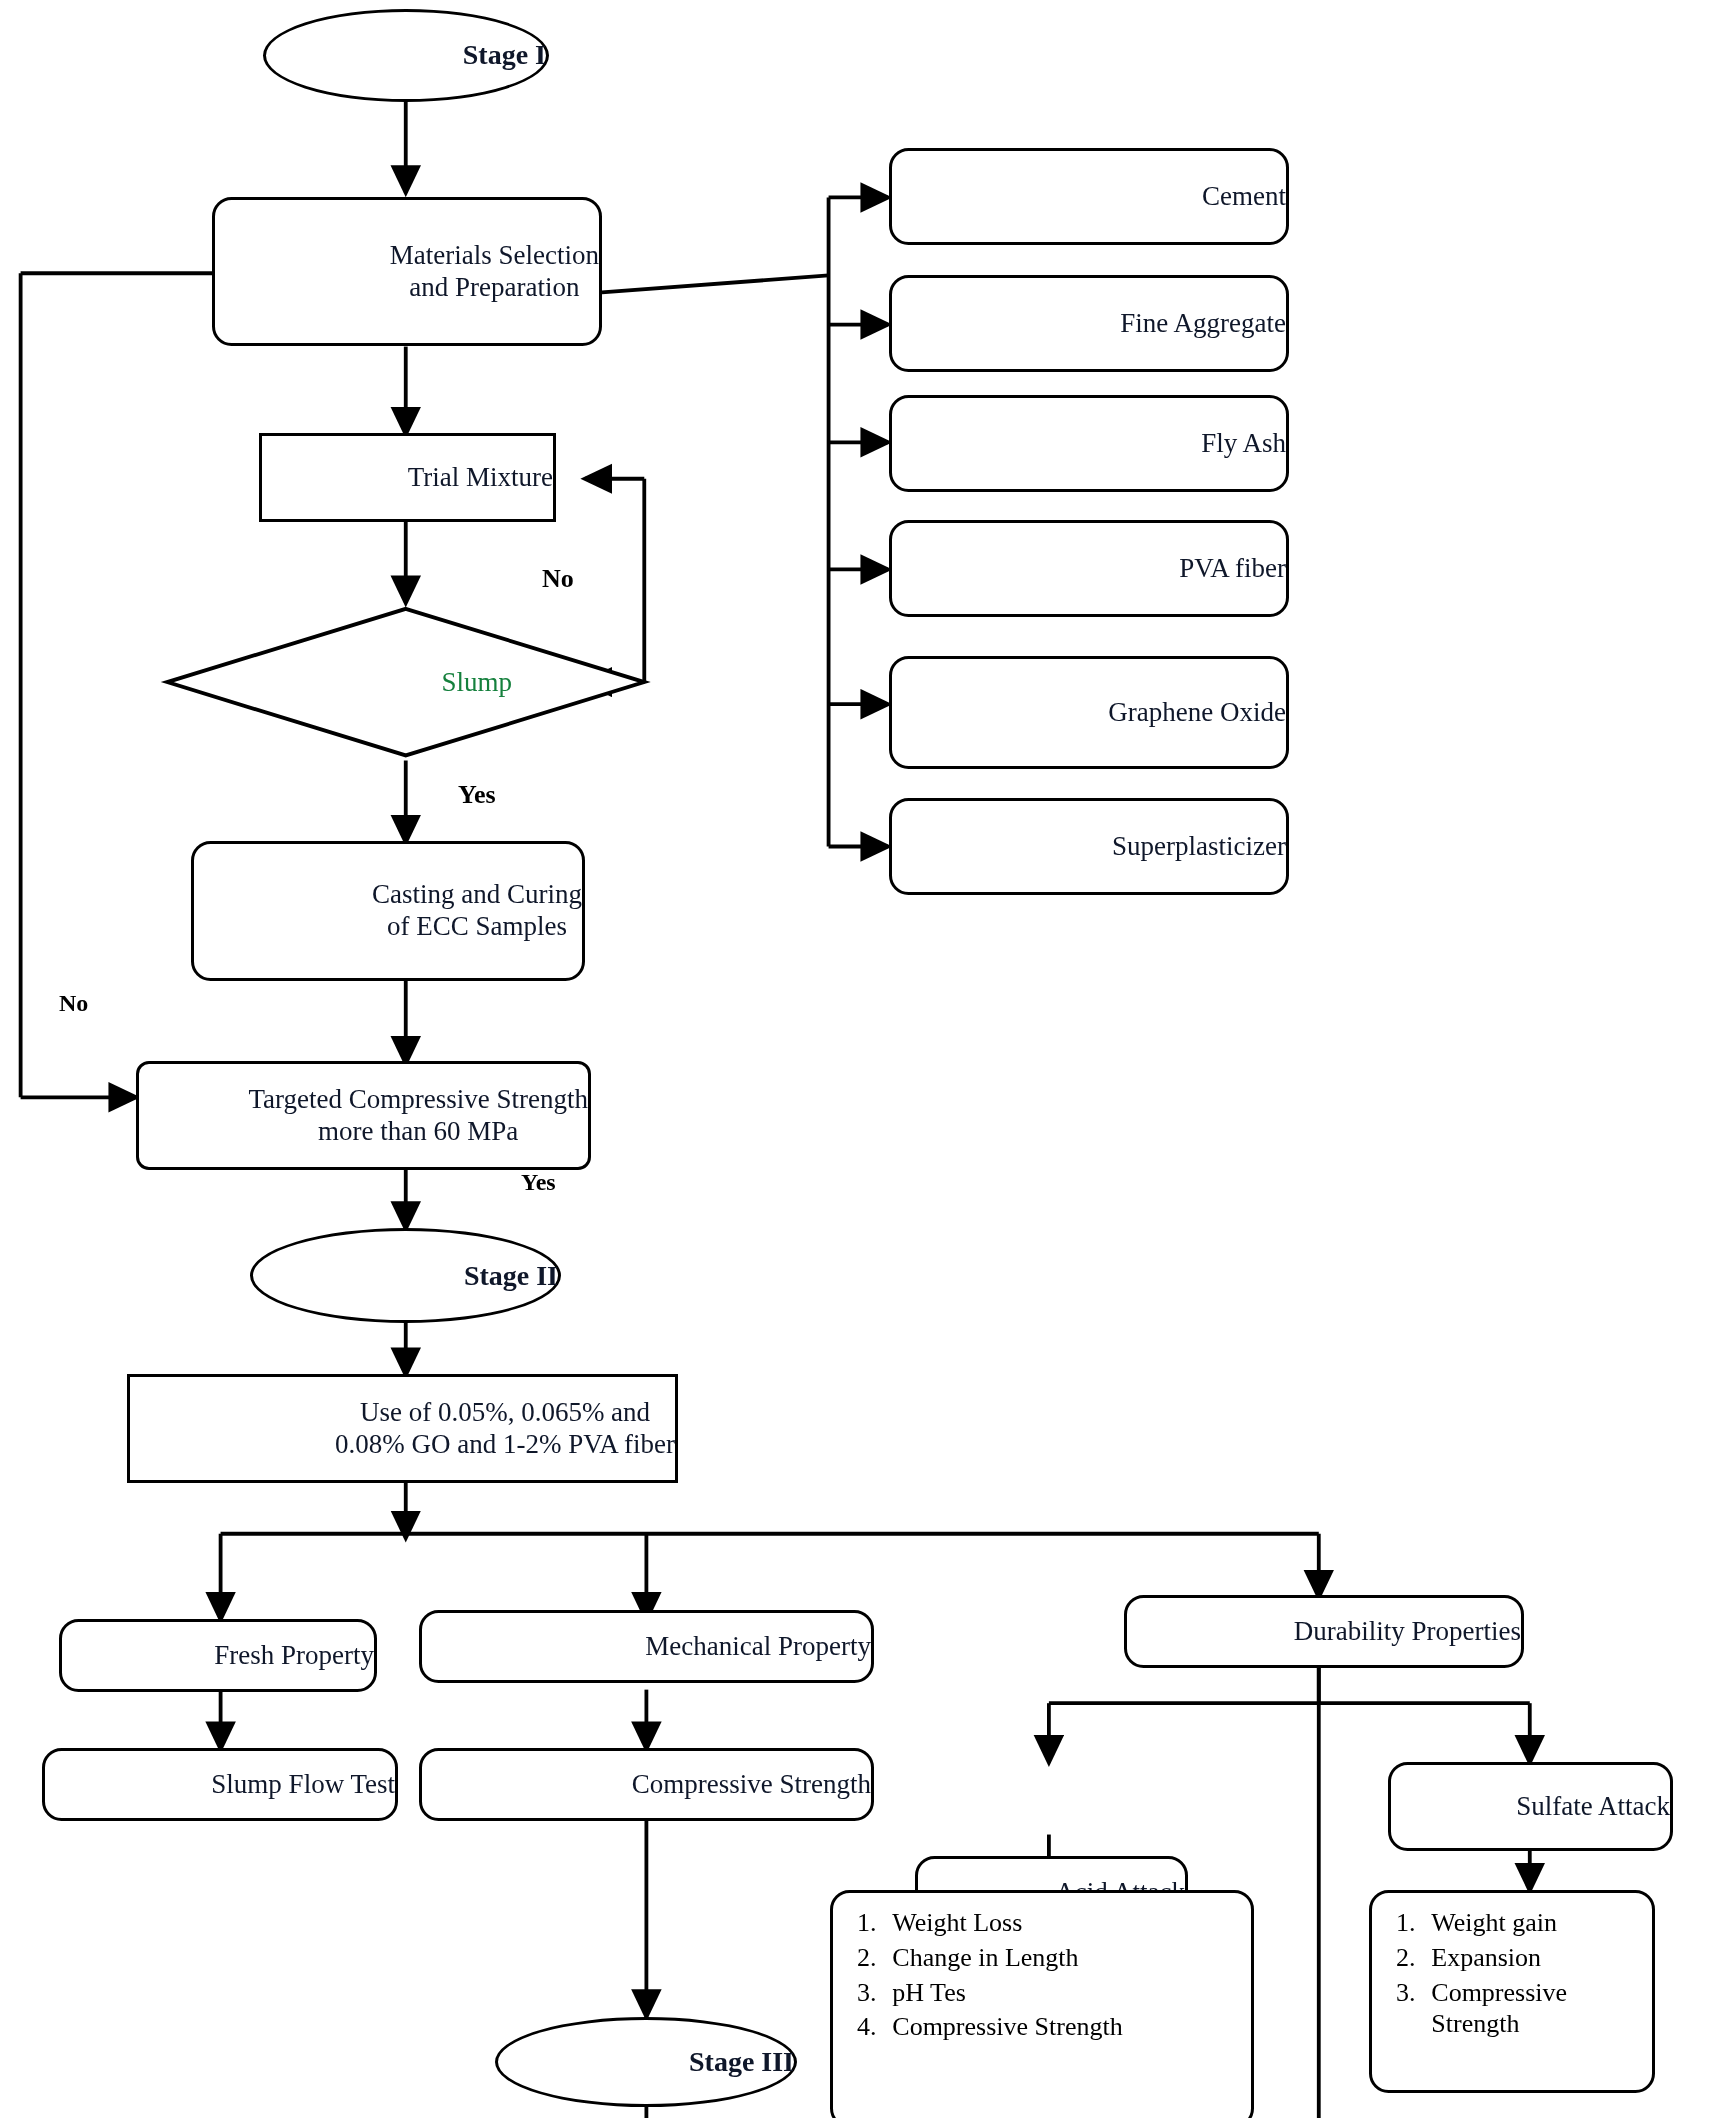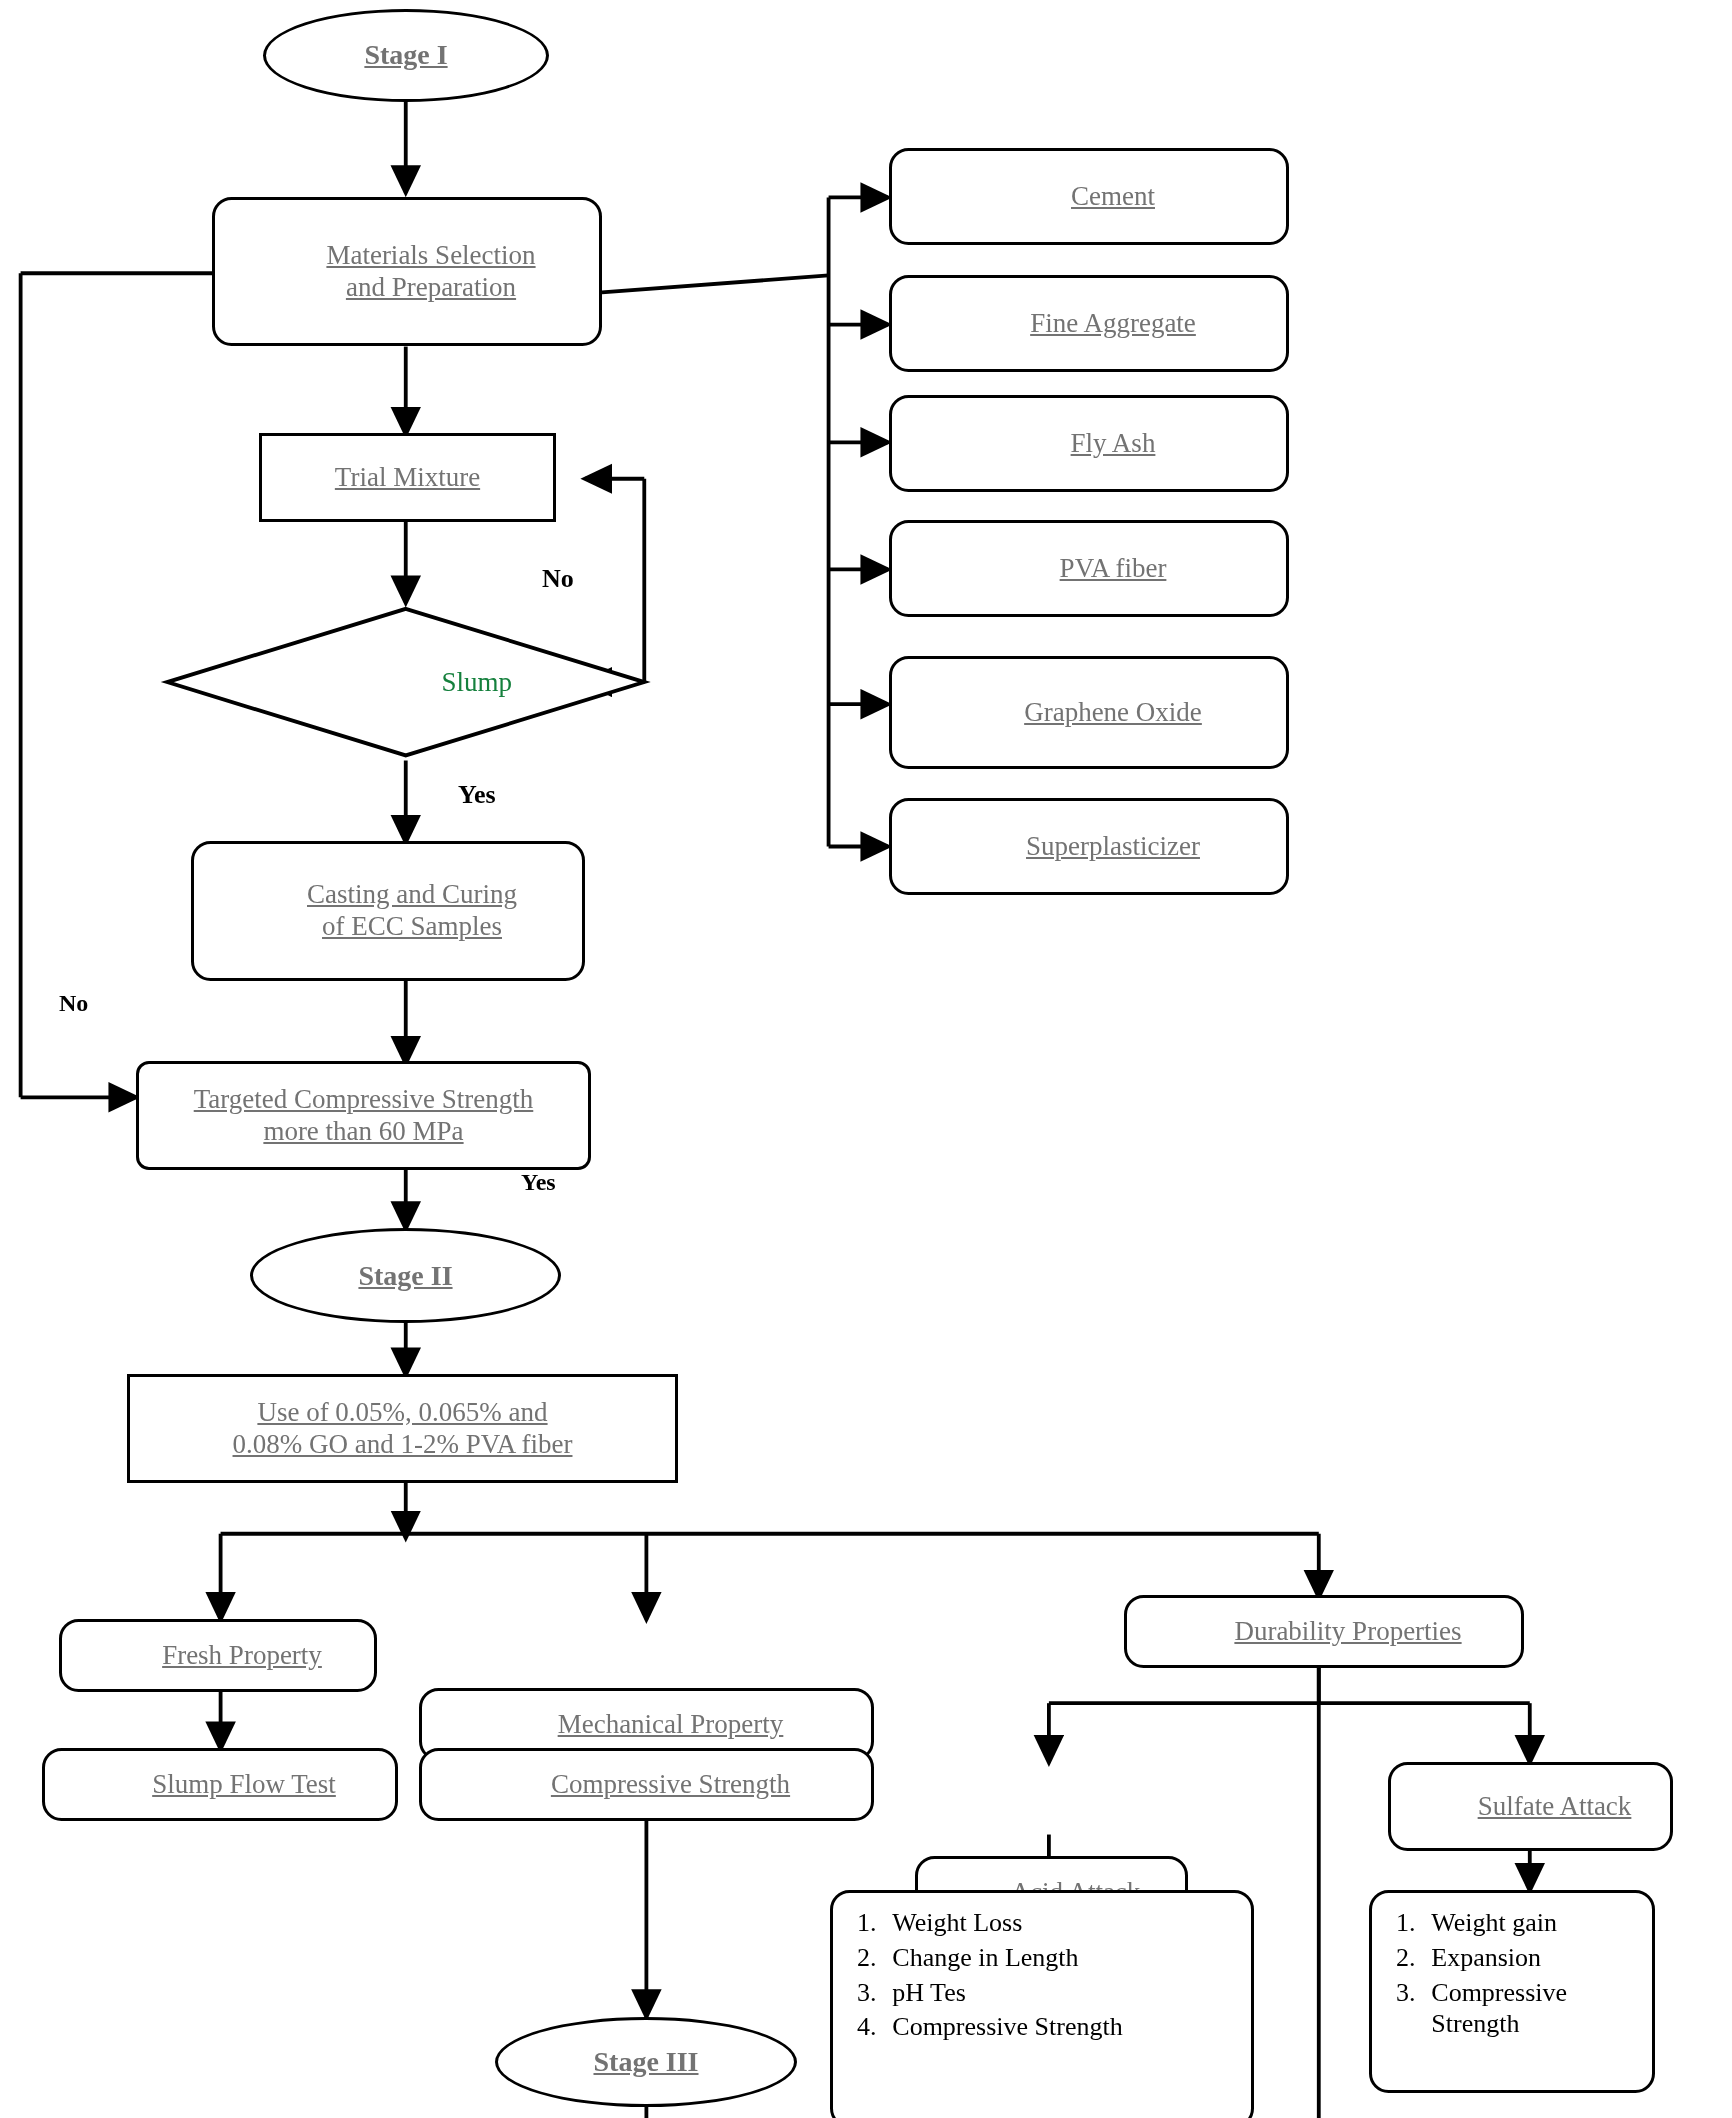--- a/index.html
+++ b/index.html
@@ -1,20 +1,20 @@
 <!DOCTYPE html>
 <html style="font-size:6.8px"><head>
 <meta charset="utf-8">
 <style>
   html,body{margin:0;padding:0;background:#ffffff;}
   body{font-family:"Liberation Serif", serif;}
   #stage{position:relative;width:1733px;height:2351px;background:#fff;overflow:hidden;}
   svg.layer{position:absolute;left:0;top:0;width:1733px;height:2351px;}
-  .node{position:absolute;box-sizing:border-box;display:flex;align-items:center;justify-content:center;
-        text-align:center;color:#737373;background:#fff;line-height:1.18;text-decoration:underline;}
+  .node{position:absolute;box-sizing:border-box;display:flex;align-items:center;justify-content:flex-end;
+        text-align:center;color:#0f172a;background:#fff;line-height:1.18;}
   .rect{border:3px solid #000;border-radius:0;}
   .round{border:3px solid #000;border-radius:19.5px;padding-left:48px;}
   .ellipse{border:3.4px solid #000;border-radius:50%;}
   .diamond-label{position:absolute;display:flex;align-items:center;justify-content:flex-end;color:#15803d;}
   .bold{font-weight:bold;}
   .lbl{position:absolute;font-weight:bold;color:#000;}
   .listnode{position:absolute;box-sizing:border-box;border:3px solid #000;border-radius:19.5px;background:#fff;
             color:#000;padding:14.4px 8.5px 14.4px 19.5px;}
   .listnode ol{margin:0;padding:0 0 0 30.5px;list-style-position:outside;}
   .listnode li{margin:0 0 3.4px 0;padding-left:9.3px;line-height:1.2;}
@@ -176,21 +176,21 @@
     <span>Superplasticizer</span>
   </div>
 
   <div class="node round f64" style="left:59px;top:1619px;width:318px;height:73px;">
     <span>Fresh Property</span>
   </div>
   <div class="node round f64" style="left:42px;top:1748px;width:356px;height:73px;">
     <span>Slump Flow Test</span>
   </div>
 
-  <div class="node round f64" style="left:419px;top:1688px;width:455px;height:73px;">
+  <div class="node round f64" style="left:419px;top:1610px;width:455px;height:73px;">
     <span>Mechanical Property</span>
   </div>
   <div class="node round f64" style="left:419px;top:1748px;width:455px;height:73px;">
     <span>Compressive Strength</span>
   </div>
 
   <div class="node round f64" style="left:1124px;top:1595px;width:400px;height:73px;">
     <span>Durability Properties</span>
   </div>
 

